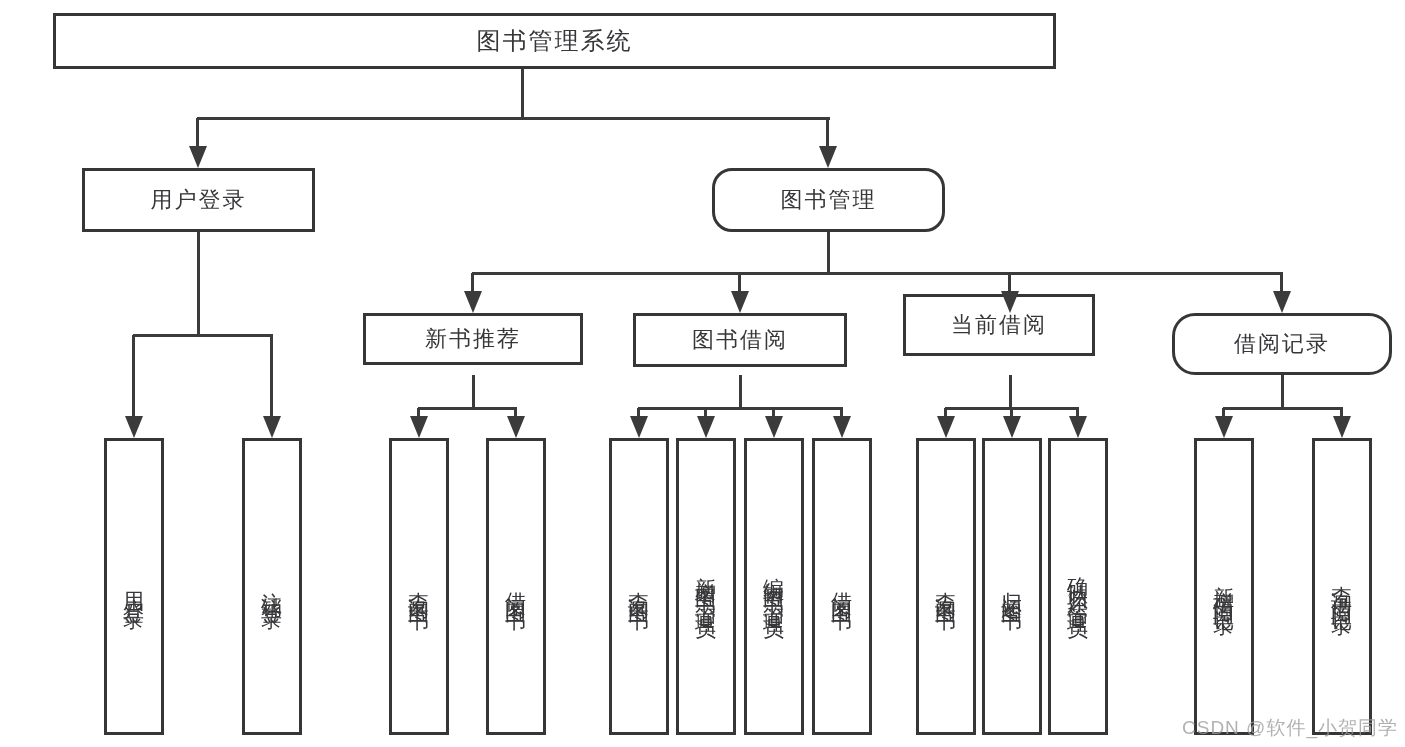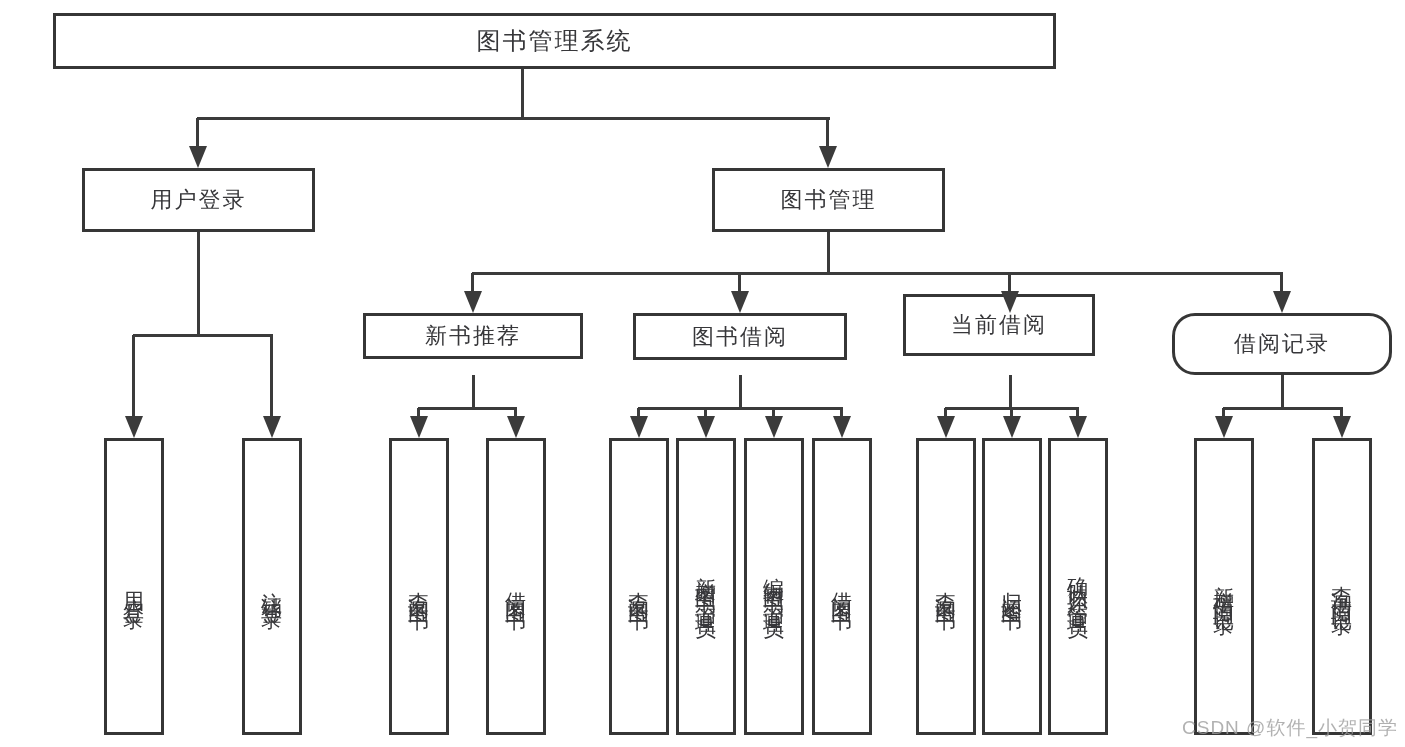--- a/index.html
+++ b/index.html
@@ -42,24 +42,24 @@
   }
 </style>
 </head>
 <body>
 
 <div id="canvas">
 
   <div class="node root" style="left:21px;top:13px;width:1003px;height:56px;">图书管理系统</div>
 
   <div class="node h" style="left:82px;top:168px;width:233px;height:64px;">用户登录</div>
-  <div class="node h" style="left:712px;top:168px;width:233px;height:64px;">图书管理</div>
+  <div class="node h" style="left:712px;top:168px;width:233px;height:64px;border-radius:20px;">图书管理</div>
 
-  <div class="node h" style="left:363px;top:313px;width:220px;height:46px;">新书推荐</div>
-  <div class="node h" style="left:633px;top:313px;width:214px;height:47px;">图书借阅</div>
+  <div class="node h" style="left:363px;top:313px;width:220px;height:52px;">新书推荐</div>
+  <div class="node h" style="left:633px;top:313px;width:214px;height:54px;">图书借阅</div>
   <div class="node h" style="left:903px;top:294px;width:192px;height:62px;">当前借阅</div>
   <div class="node h" style="left:1172px;top:313px;width:220px;height:62px;border-radius:23px;">借阅记录</div>
 
   <div class="leaf" style="left:104px;">用户登录</div>
   <div class="leaf" style="left:242px;">注销登录</div>
   <div class="leaf" style="left:389px;">查询图书</div>
   <div class="leaf" style="left:486px;">借阅图书</div>
   <div class="leaf" style="left:609px;">查询图书</div>
   <div class="leaf" style="left:676px;">新增图书（管理员）</div>
   <div class="leaf" style="left:744px;">编辑图书（管理员）</div>

